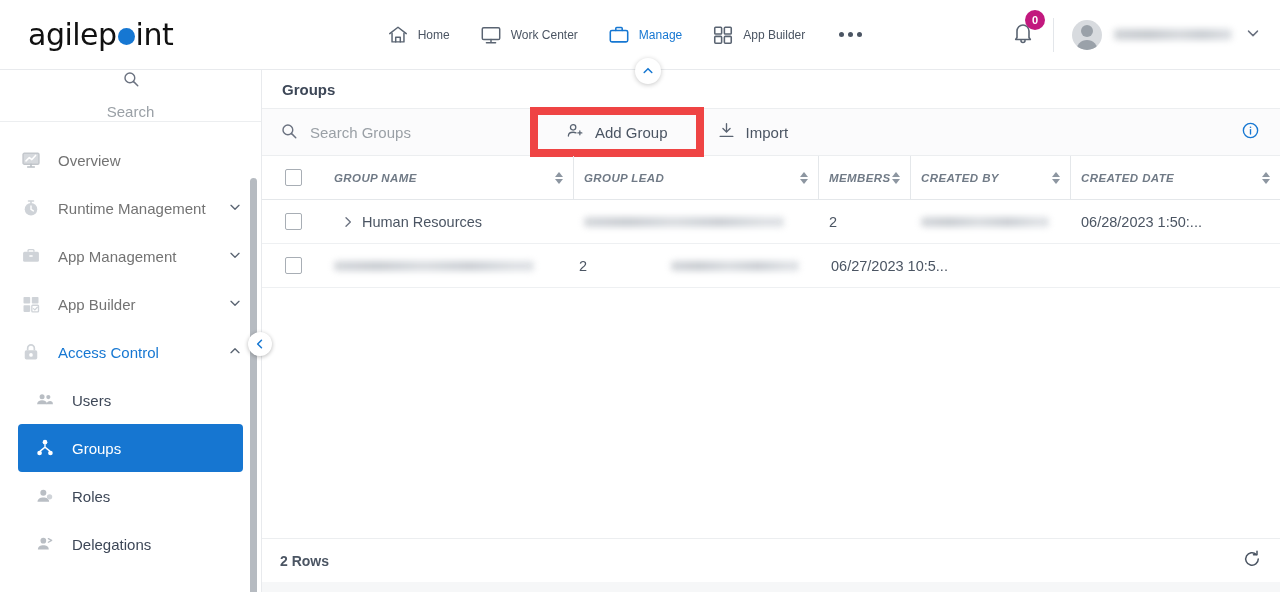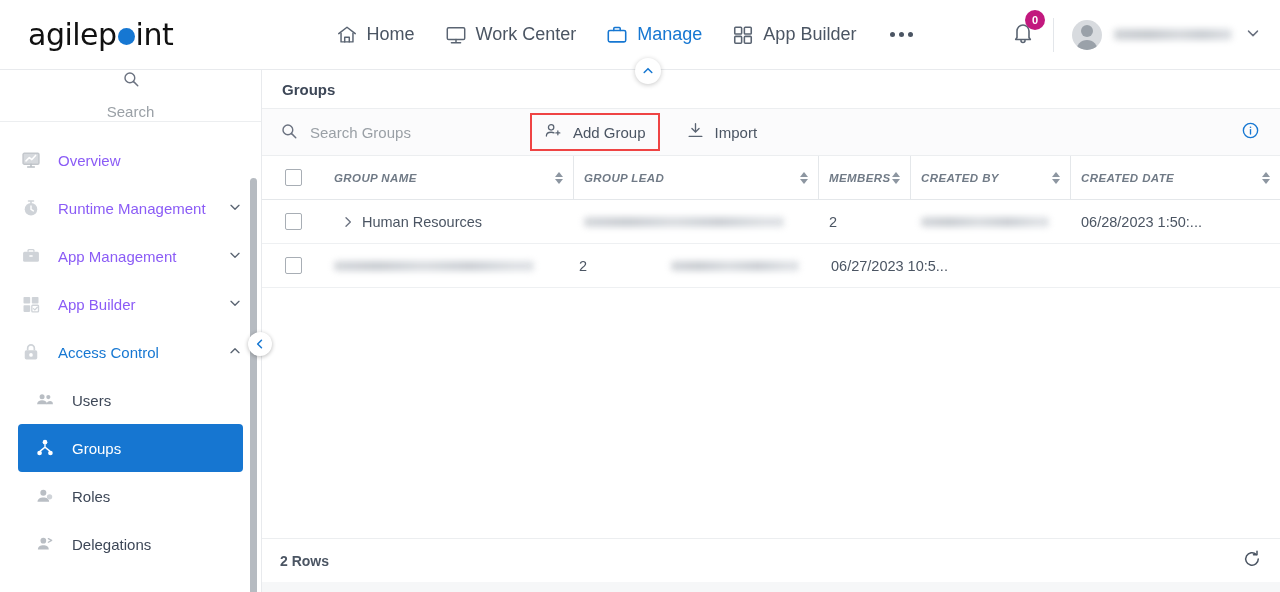--- a/index.html
+++ b/index.html
@@ -34,21 +34,21 @@
     background: #1677d2; display: inline-block;
     margin: 0 1px; position: relative; top: 2px;
   }
 
   .mainnav {
     flex: 1; display: flex; align-items: center;
     justify-content: center; gap: 30px;
   }
   .navitem {
     display: flex; align-items: center; gap: 9px;
-    font-size: 18px; color: #4b5563; cursor: pointer;
+    font-size: 12px; color: #4b5563; cursor: pointer;
     white-space: nowrap;
   }
   .navitem.active { color: #1677d2; }
   .navitem svg { display: block; }
   .navdots {
     display: flex; gap: 4px; align-items: center;
     cursor: pointer; padding: 0 4px;
   }
   .navdots i {
     width: 5px; height: 5px; border-radius: 50%;
@@ -107,21 +107,21 @@
     height: 52px; display: flex; align-items: center;
     gap: 12px; padding: 0 27px;
     border-bottom: 1px solid #eceef0;
     flex-direction: column;
   }
   .sb-search span { color: #9aa0a6; font-size: 15px; }
   .sb-list { flex: 1; overflow: hidden; padding-top: 14px; position: relative; }
   .sb-item {
     display: flex; align-items: center; height: 48px;
     padding: 0 18px 0 20px; gap: 16px; cursor: pointer;
-    font-size: 15px; color: #8b5cf6; position: relative;
+    font-size: 15px; color: #737373; position: relative;
   }
   .sb-item .label { flex: 1; }
   .sb-item.accent { color: #1677d2; }
   .sb-item .ic { width: 22px; display: flex; justify-content: center; flex: none; }
   .sb-sub {
     display: flex; align-items: center; height: 48px; gap: 16px;
     margin: 0 18px; padding: 0 14px 0 16px; cursor: pointer;
     font-size: 15px; color: #3d4757; border-radius: 4px;
   }
   .sb-sub.selected { background: #1676d1; color: #ffffff; }
@@ -159,23 +159,23 @@
     padding: 0 18px 0 18px; gap: 0;
   }
   .tb-search {
     display: flex; align-items: center; gap: 12px;
     width: 250px; cursor: text;
   }
   .tb-search span { color: #9aa0a6; font-size: 15px; }
   .tb-btn {
     display: flex; align-items: center; gap: 10px;
     font-size: 15px; color: #4b5563; cursor: pointer;
-    padding: 8px 26px; white-space: nowrap;
-  }
-  .tb-btn.highlight { border: 2px solid #ef4444; padding: 6px 12px; }
+    padding: 8px 13px; white-space: nowrap;
+  }
+  .tb-btn.highlight { border: 8px solid #ef4444; padding: 6px 28px; }
   .tb-spacer { flex: 1; }
   .info-icon { cursor: pointer; padding-right: 2px; }
 
   
   .table { flex: 1; display: flex; flex-direction: column; overflow: hidden; }
   .thead {
     display: flex; height: 44px; align-items: stretch;
     border-bottom: 1px solid #e4e7ea;
   }
   .th {

